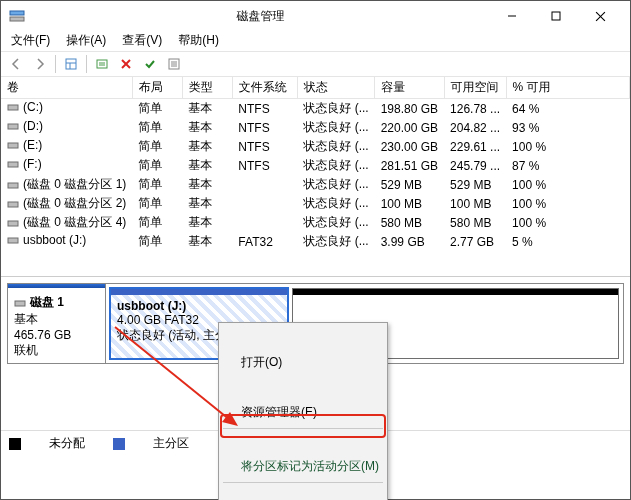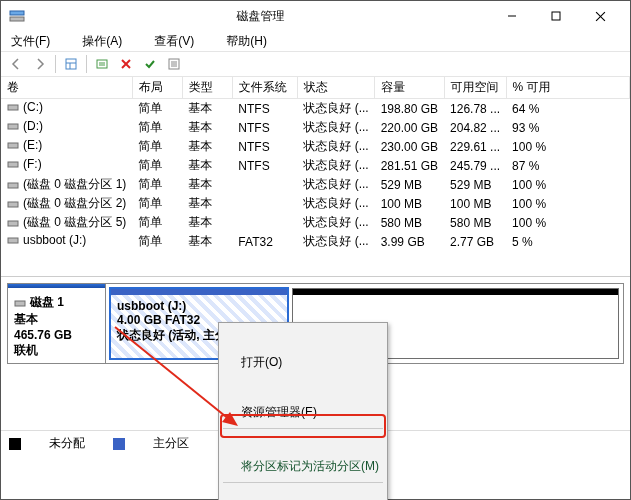--- a/index.html
+++ b/index.html
@@ -2,33 +2,33 @@
 <html><head>
 <meta charset="utf-8">
 <style>
 * { box-sizing: border-box; margin: 0; padding: 0; font-family: "Microsoft YaHei", "Segoe UI", sans-serif; font-size: 12px; }
 body { background: #fff; width: 631px; height: 500px; overflow: hidden; border: 1px solid #555; }
 .titlebar { height: 30px; display: flex; align-items: center; padding: 0 8px; }
 .titlebar .icon { width: 16px; height: 16px; margin-right: 6px; }
 .titlebar .title { flex: 1; text-align: center; }
 .titlebar .winbtns { display: flex; }
 .titlebar .winbtn { width: 44px; height: 28px; display: flex; align-items: center; justify-content: center; }
-.menubar { height: 20px; display: flex; align-items: center; padding: 0 4px; gap: 20px; }
+.menubar { height: 20px; display: flex; align-items: flex-end; padding: 0 4px; gap: 4px; }
 .menubar .mi { padding: 2px 6px; }
 .toolbar { height: 26px; display: flex; align-items: center; padding: 0 4px; gap: 2px; border-top: 1px solid #e5e5e5; border-bottom: 1px solid #e5e5e5; }
 .toolbar .tbtn { width: 22px; height: 22px; display: flex; align-items: center; justify-content: center; border: 1px solid transparent; }
 .toolbar .sep { width: 1px; height: 18px; background: #ccc; margin: 0 2px; }
 .table-wrap { border-bottom: 1px solid #ccc; height: 200px; overflow: auto; }
 table { width: 100%; border-collapse: collapse; }
 th { text-align: left; padding: 2px 6px; background: #fff; border-right: 1px solid #e5e5e5; border-bottom: 1px solid #e5e5e5; font-weight: normal; white-space: nowrap; }
 td { padding: 1px 6px; white-space: nowrap; }
 td.vol-col { display: flex; align-items: center; gap: 4px; }
 .vol-icon { width: 12px; height: 12px; flex-shrink: 0; }
 .disk-panel { padding: 6px; }
-.disk-row { display: flex; border: 1px solid #888; font-weight: bold; }
+.disk-row { display: flex; border: 1px solid #888; }
 .disk-info { width: 98px; padding: 4px 6px; border-right: 1px solid #888; position: relative; }
 .disk-info .bar { position: absolute; left:0; top:0; right:0; height:4px; background: linear-gradient(#2a6bd4, #1a4da8); }
 .disk-parts { flex: 1; display: flex; padding: 4px; gap: 4px; }
 .part { border: 1px solid #6e6e6e; position: relative; padding: 4px 6px 4px 6px; min-height: 60px; }
 .part .stripe { position: absolute; left:0; top:0; right:0; height:6px; background: #3a62c4; }
 .part.unalloc .stripe { background: #000; }
 .part.sel { outline: 2px solid #2a6bd4; outline-offset: -1px; background: repeating-linear-gradient(45deg, #fff 0 4px, #dce6fb 4px 8px); }
 .legend { display: flex; align-items: center; gap: 28px; padding: 4px 8px; border-top: 1px solid #ddd; }
 .sw { width: 12px; height: 12px; display: inline-block; }
 .sw.black { background: #000; }
@@ -227,21 +227,21 @@
           <td>状态良好 (...</td>
           <td>100 MB</td>
           <td>100 MB</td>
           <td>100 %</td>
         </tr>
         <tr>
           <td class="vol-col">
             <svg class="vol-icon" viewBox="0 0 12 12">
               <rect x="1" y="4" width="10" height="5" fill="#bdbdbd" stroke="#6e6e6e"></rect>
             </svg>
-            <span>(磁盘 0 磁盘分区 5)</span>
+            <span>(磁盘 0 磁盘分区 4)</span>
           </td>
           <td>简单</td>
           <td>基本</td>
           <td></td>
           <td>状态良好 (...</td>
           <td>580 MB</td>
           <td>580 MB</td>
           <td>100 %</td>
         </tr>
         <tr>

